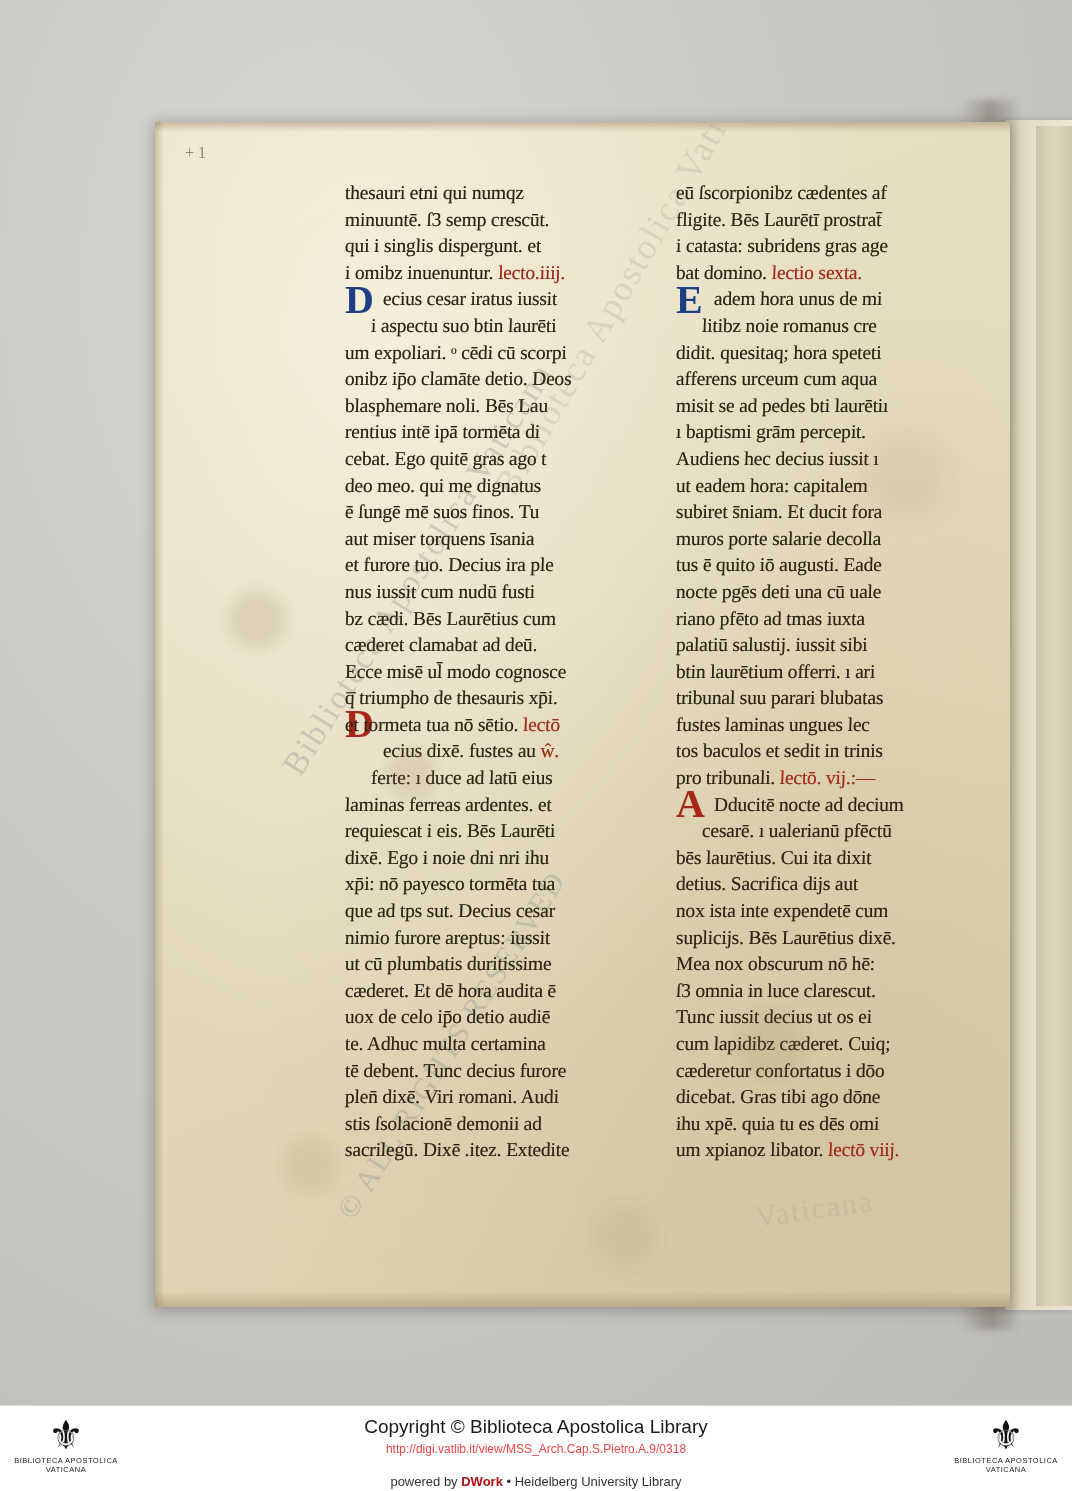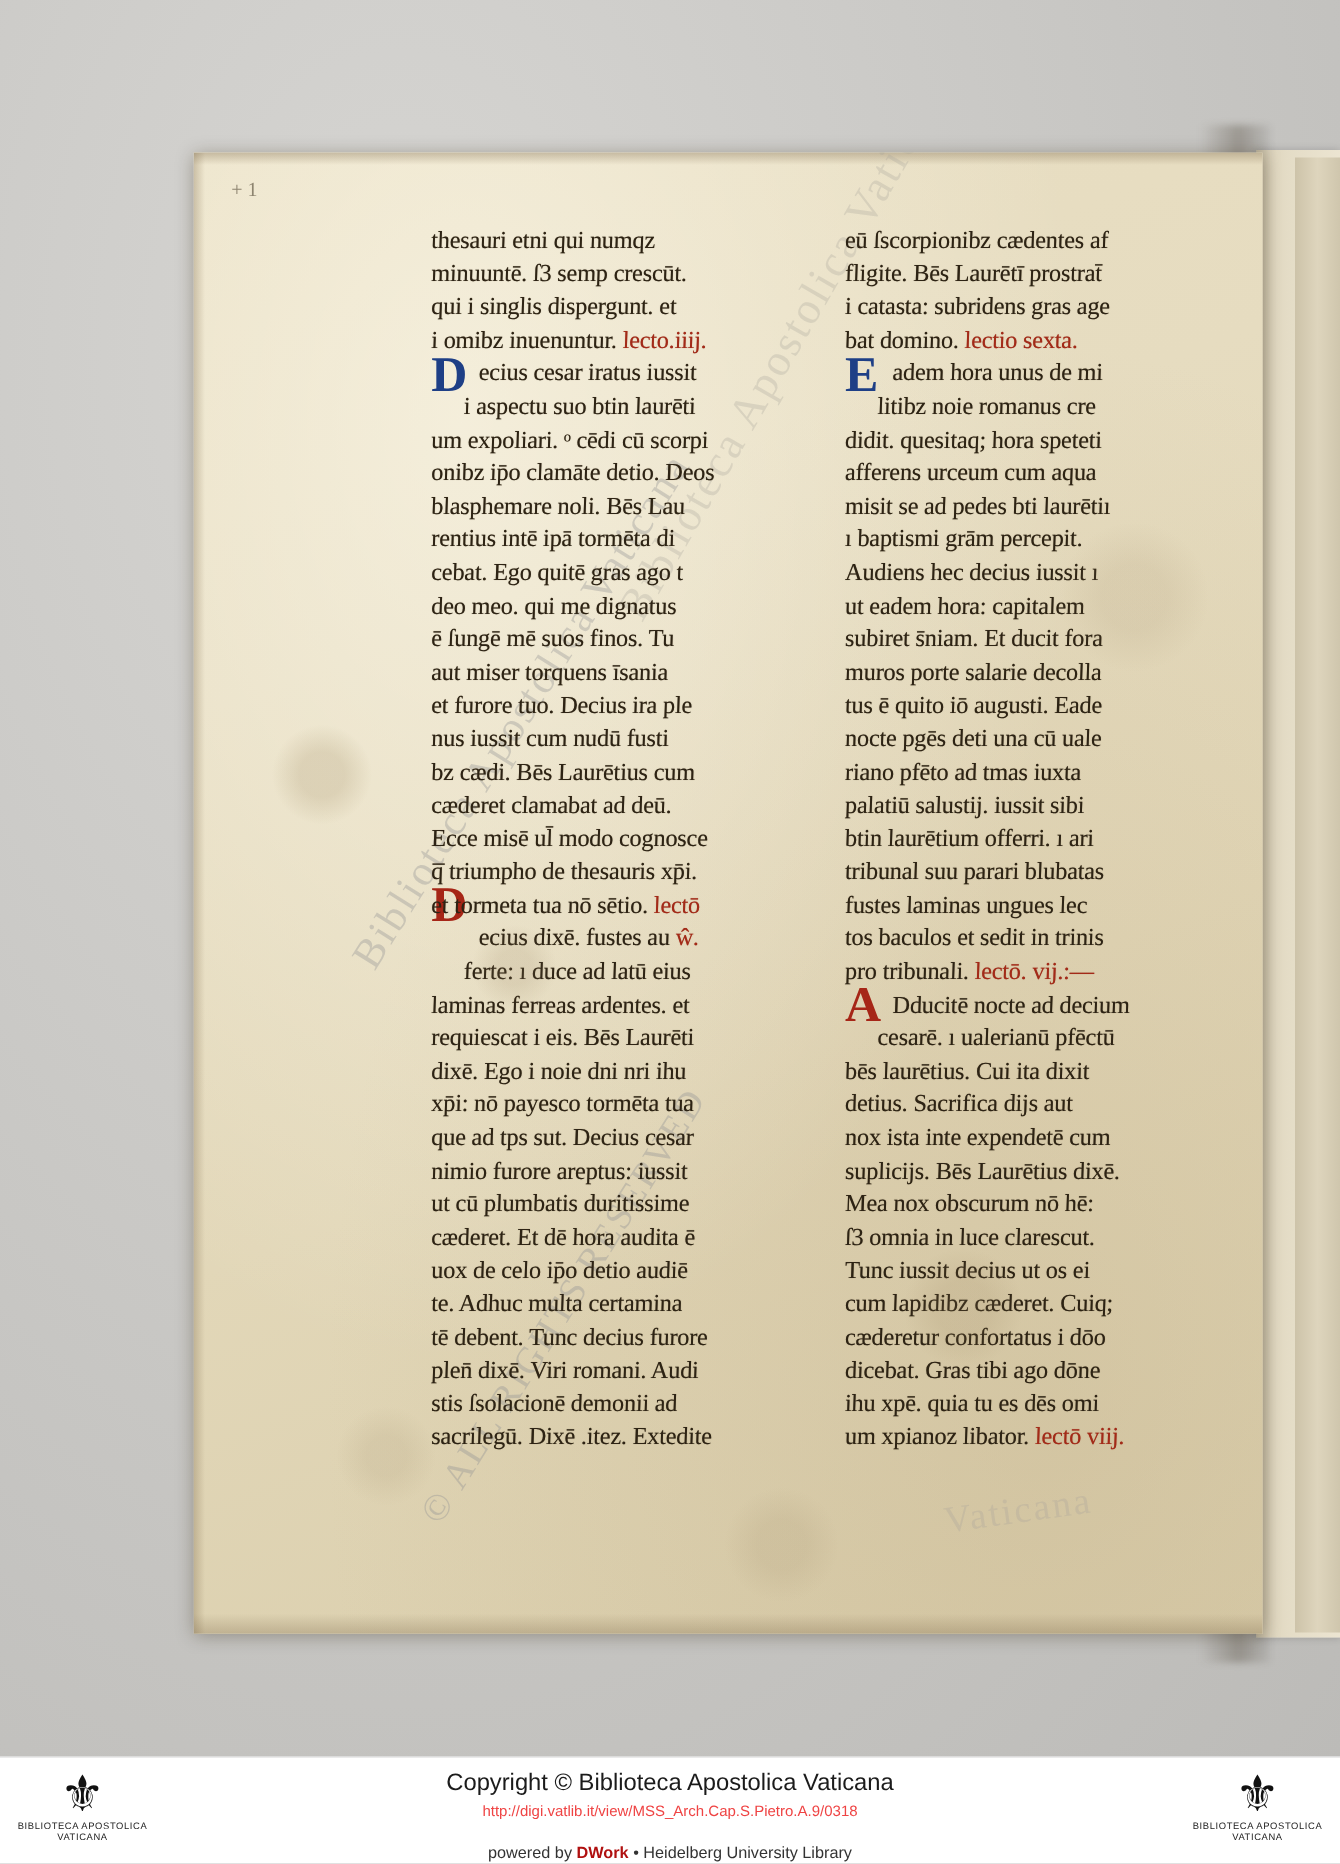--- a/index.html
+++ b/index.html
@@ -363,21 +363,21 @@
   </div>
 
   <div class="footer">
 
     <div class="crest left">
       <div class="crest-keys">⚜</div>
       <div class="crest-ring">BIBLIOTECA APOSTOLICA VATICANA</div>
     </div>
 
     <div class="footer-center">
-      <div class="f-copy">Copyright © Biblioteca Apostolica Vaticana</div>
+      <div class="f-copy">Copyright © Biblioteca Apostolica Library</div>
       <div class="f-url">http://digi.vatlib.it/view/MSS_Arch.Cap.S.Pietro.A.9/0318</div>
       <div class="f-powered">
         <span>powered by </span><b>DWork</b><span> • Heidelberg University Library</span>
       </div>
     </div>
 
     <div class="crest right">
       <div class="crest-keys">⚜</div>
       <div class="crest-ring">BIBLIOTECA APOSTOLICA VATICANA</div>
     </div>

